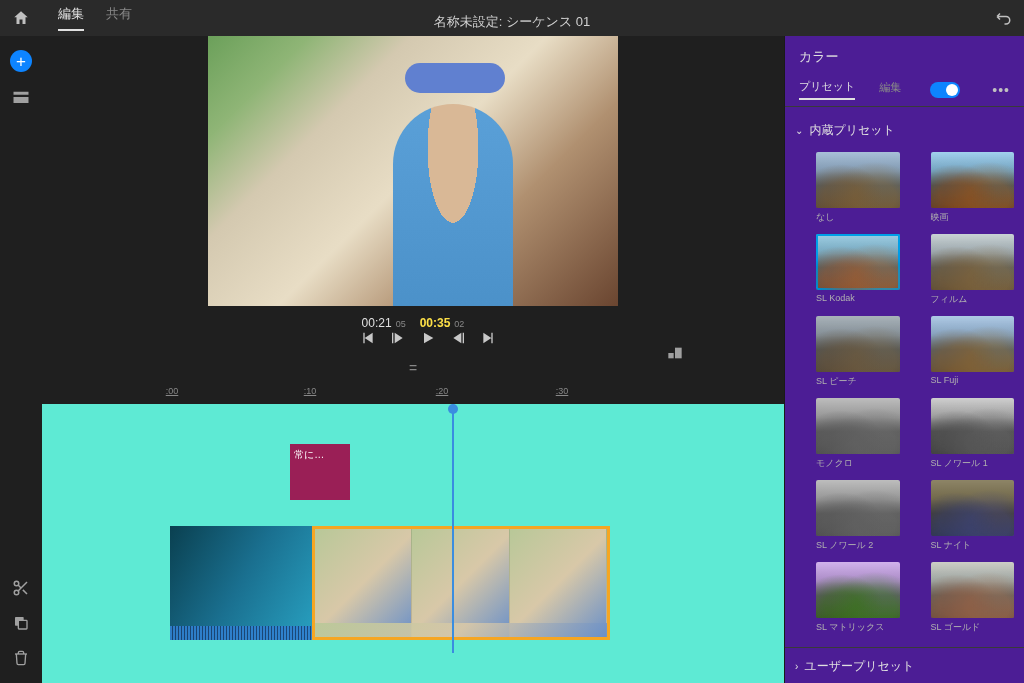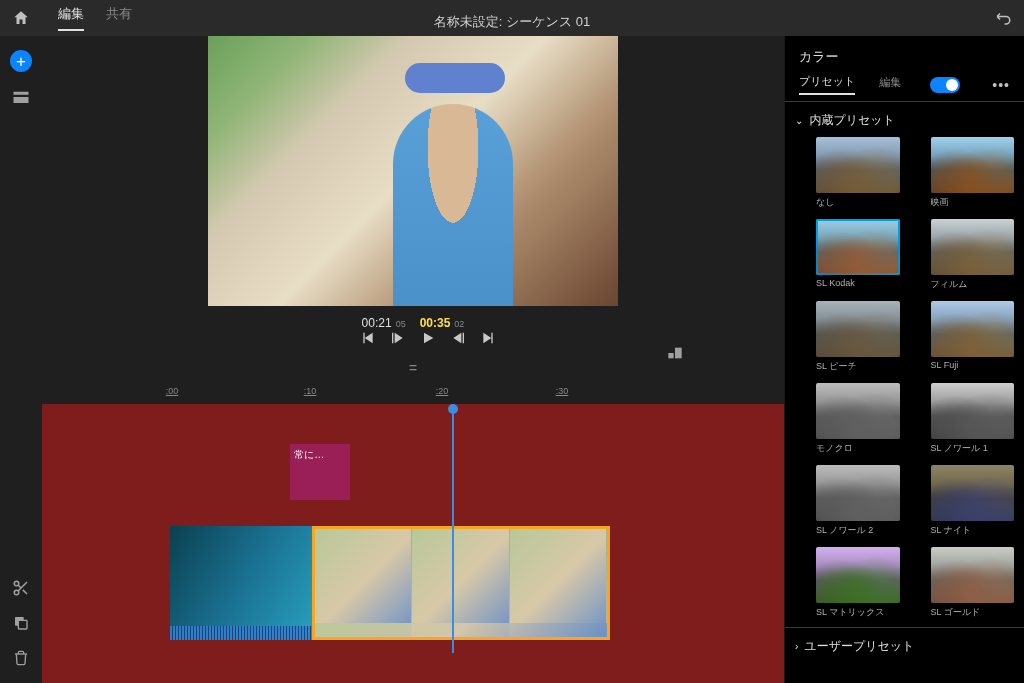--- a/index.html
+++ b/index.html
@@ -25,32 +25,32 @@
 .time-group { display: flex; align-items: baseline; gap: 4px; font-size: 12px; }
 .time-cur { color: #e0e0e0; }
 .time-fr { font-size: 9px; color: #888; }
 .time-dur { color: #fde047; margin-left: 10px; font-weight: bold; }
 .play-controls { display: flex; gap: 14px; margin: 0 auto; padding-left: 30px; }
 .play-controls svg { width: 16px; height: 16px; fill: #c8c8c8; cursor: pointer; }
 .qual-icon { margin-left: auto; margin-right: 40px; }
 .eq-icon { color: #888; font-size: 14px; }
 .ruler { height: 18px; position: relative; font-size: 9px; color: #888; margin-top: 6px; }
 .ruler span { position: absolute; transform: translateX(-50%); text-decoration: underline; }
-.timeline { flex: 1; position: relative; background: #7f1d1d; }
+.timeline { flex: 1; position: relative; background: #5eead4; }
 .title-clip { position: absolute; left: 248px; top: 40px; width: 60px; height: 56px; background: #9a1f56; color: #fff; font-size: 10px; padding: 4px; }
 .video-track { position: absolute; left: 128px; top: 122px; height: 114px; display: flex; }
 .clip { height: 114px; position: relative; overflow: hidden; }
 .clip1 { width: 142px; background: linear-gradient(120deg,#0a4050,#1a7090,#28a0c0); }
 .clip2 { width: 298px; border: 3px solid #f5a623; background: linear-gradient(90deg,#9ab080 0%,#c8b890 30%,#d0a880 60%,#a88860 100%); display:flex; }
 .clip2 > div { flex:1; background:linear-gradient(135deg,#b8c898,#d8c8a8,#6a90c8); border-right:1px solid rgba(0,0,0,.1);}
 .clip2 > div:last-child{border:none;}
 .audio-wave { position: absolute; bottom: 0; left: 0; right: 0; height: 14px; background: repeating-linear-gradient(90deg,#3080d0 0 2px,#1a4070 2px 3px); opacity: .9; }
 .playhead { position: absolute; left: 410px; top: 0; bottom: 30px; width: 2px; background: #3a8de0; }
 .playhead::before { content:''; position:absolute; top:0; left:-4px; width:10px; height:10px; background:#3a8de0; border-radius:50%; }
-.right-panel { width: 240px; background: #000000; display: flex; flex-direction: column; border-left: 1px solid #1a1a1a; }
+.right-panel { width: 240px; background: #4c1d95; display: flex; flex-direction: column; border-left: 1px solid #1a1a1a; justify-content: space-between; }
 .panel-title { padding: 12px 14px 8px; font-size: 13px; color: #e0e0e0; }
 .panel-tabs { display: flex; align-items: center; gap: 24px; padding: 0 14px 6px; border-bottom: 1px solid #3a3a3a; font-size: 11px; }
 .ptab { color: #888; cursor: pointer; padding-bottom: 4px; }
 .ptab.active { color: #e0e0e0; border-bottom: 2px solid #e0e0e0; }
 .toggle { width: 30px; height: 16px; background: #0d84ff; border-radius: 8px; position: relative; margin-left: auto; cursor: pointer; }
 .toggle::after { content:''; position:absolute; right:2px; top:2px; width:12px; height:12px; background:#fff; border-radius:50%; }
 .more-dots { color: #c0c0c0; cursor: pointer; font-size: 14px; letter-spacing: 1px; margin-left:8px; }
 .section-header { display: flex; align-items: center; gap: 6px; padding: 10px 10px 8px; font-size: 12px; cursor: pointer; color:#e0e0e0;}
 .chev { font-size: 10px; }
 .preset-grid { display: grid; grid-template-columns: 1fr 1fr; gap: 10px; padding: 0 10px 8px; overflow-y: auto; }

